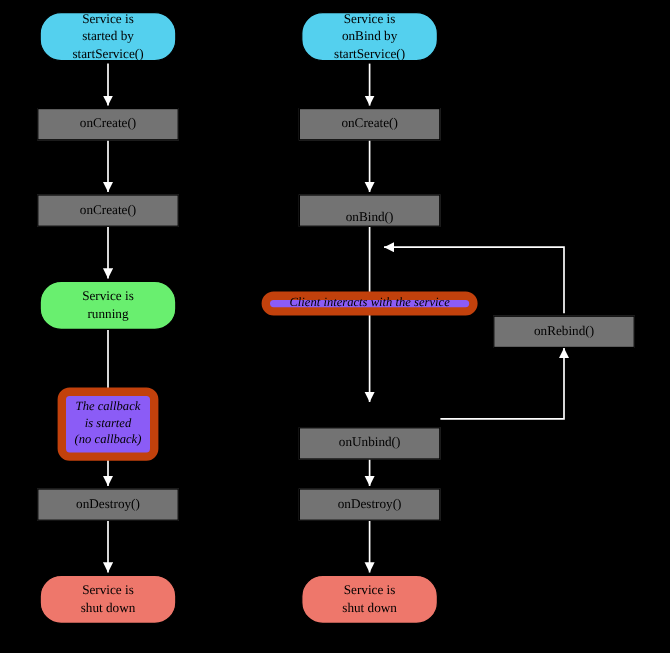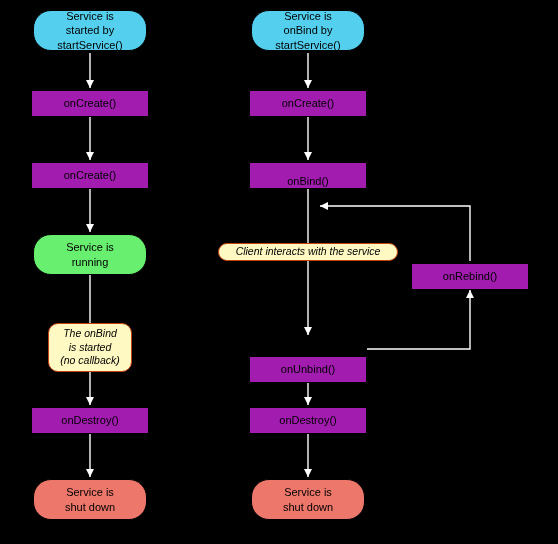--- a/index.html
+++ b/index.html
@@ -13,37 +13,38 @@
   }
   .node {
     position: absolute;
     text-align: center;
     font-size: 11px;
     line-height: 1.3;
     box-sizing: border-box;
     display: flex;
     align-items: center;
     justify-content: center;
+    font-family: Liberation Serif, serif;
   }
   .pill {
     border-radius: 18px;
     padding: 8px 16px;
     width: 114px;
     height: 41px;
     border: 1px solid #000;
   }
   .rect {
-    background: #a21caf;
+    background: #737373;
     border: 1px solid #000;
     width: 118px;
     height: 27px;
   }
   .annot {
-    background: #fef9c3;
-    border: 1px solid #c2410c;
+    background: #8b5cf6;
+    border: 7px solid #c2410c;
     border-radius: 10px;
     font-style: italic;
     padding: 3px 6px;
     font-size: 10.5px;
   }
   svg.arrows {
     position: absolute;
     left: 0; top: 0;
     width: 558px; height: 544px;
     pointer-events: none;
@@ -96,21 +97,21 @@
 
 <div class="node pill" style="left:33px; top:234px; background:#69ef6f;">
   <div>
     <span>Service is</span><br>
     <span>running</span>
   </div>
 </div>
 
 <div class="node annot" style="left:48px; top:323px; width:84px;">
   <div>
-    <span>The onBind</span><br>
+    <span>The callback</span><br>
     <span>is started</span><br>
     <span>(no callback)</span>
   </div>
 </div>
 
 <div class="node rect" style="left:31px; top:407px;">
   <span>onDestroy()</span>
 </div>
 
 <div class="node pill" style="left:33px; top:479px; background:#ee776b;">

